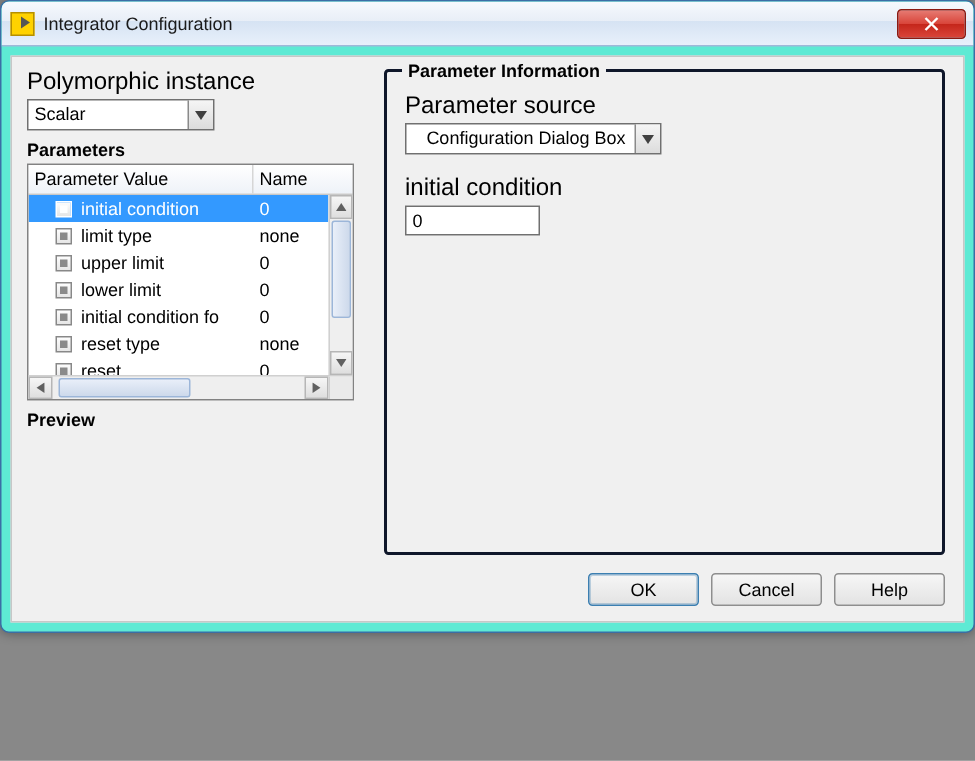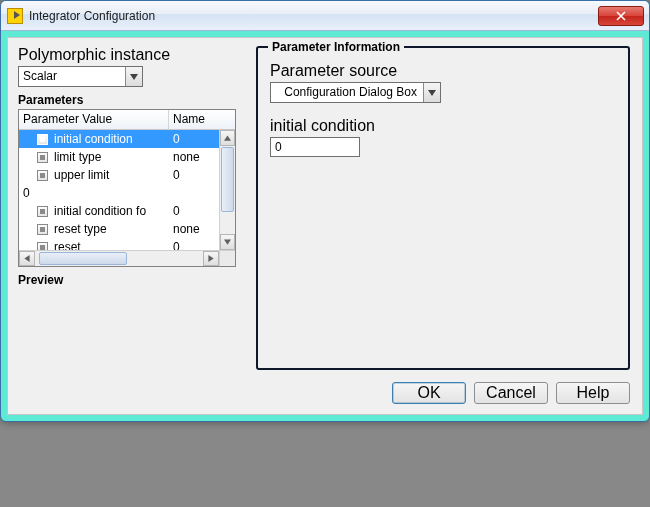--- a/index.html
+++ b/index.html
@@ -271,21 +271,21 @@
     right: 12px; bottom: 10px;
     display: flex;
     gap: 8px;
   }
   .btn {
     min-width: 74px;
     height: 22px;
     background: linear-gradient(to bottom, #f6f6f6, #e3e3e3);
     border: 1px solid #8e8e8e;
     border-radius: 3px;
-    font-size: 16px;
+    font-size: 12px;
     display: flex; align-items: center; justify-content: center;
     padding: 0 10px;
   }
   .btn.default {
     border-color: #3c7fb1;
     box-shadow: 0 0 0 1px rgba(60,127,177,0.3) inset;
   }
 
   #polycombo .combo-text { width: 106px; min-width: 106px; }
   #srccombo .combo-text { width: 152px; min-width: 152px; text-align: right; }
@@ -342,20 +342,24 @@
               <div class="valcol">none</div>
             </div>
             <div class="paramrow">
               <div class="namecol">
                 <span class="glyph"></span>
                 <span>upper limit</span>
               </div>
               <div class="valcol">0</div>
             </div>
             <div class="paramrow">
+              <div class="namecol">
+                <span class="glyph"></span>
+                <span>lower limit</span>
+              </div>
               <div class="valcol">0</div>
             </div>
             <div class="paramrow">
               <div class="namecol">
                 <span class="glyph"></span>
                 <span>initial condition fo</span>
               </div>
               <div class="valcol">0</div>
             </div>
             <div class="paramrow">

